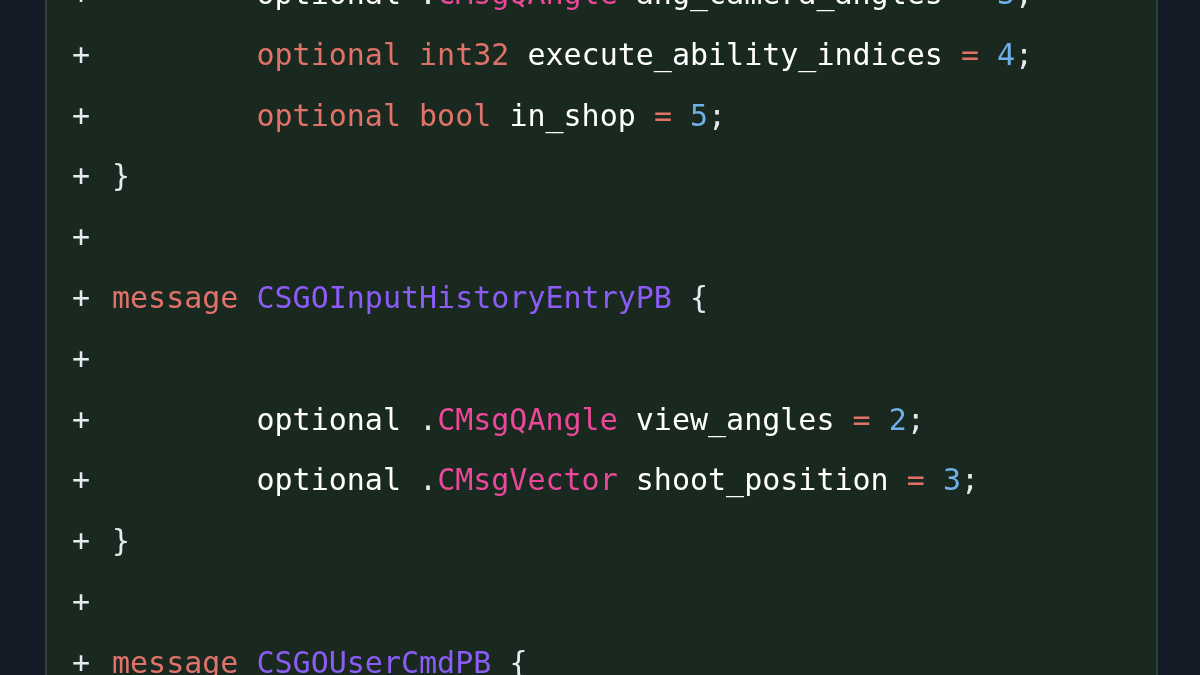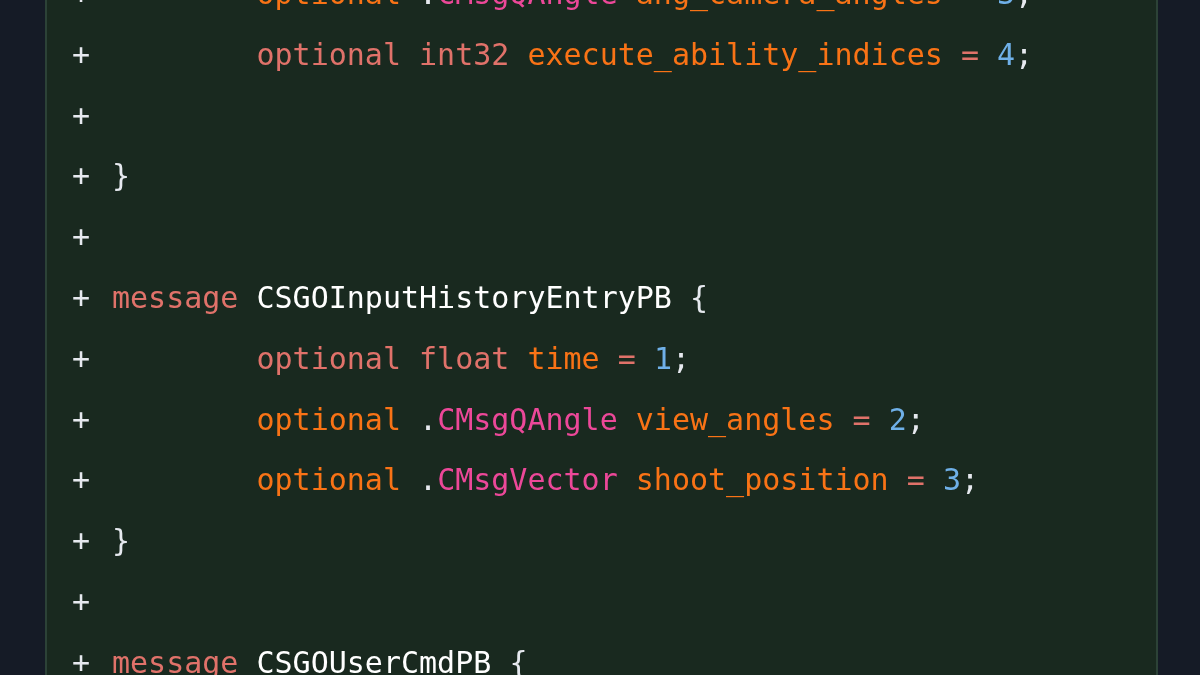--- a/index.html
+++ b/index.html
@@ -95,44 +95,44 @@
 
   .content {
     position: absolute;
     left: 67px;
     top: 0;
     white-space: pre;
   }
 
   
   .kw   { color: #e0726a; }   
-  .typ  { color: #ffffff; }   
+  .typ  { color: #8b5cf6; }   
   .ref  { color: #ec4899; }   
-  .id   { color: #f97316; }   
+  .id   { color: #ffffff; }   
   .op   { color: #e0726a; }   
   .num  { color: #6fb0e8; }   
   .pun  { color: #e6e9ef; }
 
   
   .line.clipped .content, .line.clipped .marker { opacity: 1; }
 </style>
 </head>
 <body>
 
 <div id="screen">
 
   <div class="code-pane">
     <div class="code-scroll" id="code-scroll">
         <div class="line clipped"><span class="marker">+</span><span class="content"><span class="pun">        </span><span class="id">optional</span><span class="pun"> </span><span class="pun">.</span><span class="ref">CMsgQAngle</span><span class="pun"> </span><span class="id">ang_camera_angles</span><span class="pun"> </span><span class="op">=</span><span class="pun"> </span><span class="num">3</span><span class="pun">;</span></span></div>
         <div class="line"><span class="marker">+</span><span class="content"><span class="pun">        </span><span class="kw">optional</span><span class="pun"> </span><span class="kw">int32</span><span class="pun"> </span><span class="id">execute_ability_indices</span><span class="pun"> </span><span class="op">=</span><span class="pun"> </span><span class="num">4</span><span class="pun">;</span></span></div>
-        <div class="line"><span class="marker">+</span></div>
+        <div class="line"><span class="marker">+</span><span class="content"><span class="pun">        </span><span class="kw">optional</span><span class="pun"> </span><span class="kw">bool</span><span class="pun"> </span><span class="id">in_shop</span><span class="pun"> </span><span class="op">=</span><span class="pun"> </span><span class="num">5</span><span class="pun">;</span></span></div>
         <div class="line"><span class="marker">+</span><span class="content"><span class="pun">}</span></span></div>
         <div class="line"><span class="marker">+</span><span class="content"></span></div>
         <div class="line"><span class="marker">+</span><span class="content"><span class="kw">message</span><span class="pun"> </span><span class="typ">CSGOInputHistoryEntryPB</span><span class="pun"> </span><span class="pun">{</span></span></div>
-        <div class="line"><span class="marker">+</span><span class="content"><span class="pun">        </span><span class="kw">optional</span><span class="pun"> </span><span class="kw">float</span><span class="pun"> </span><span class="id">time</span><span class="pun"> </span><span class="op">=</span><span class="pun"> </span><span class="num">1</span><span class="pun">;</span></span></div>
+        <div class="line"><span class="marker">+</span></div>
         <div class="line"><span class="marker">+</span><span class="content"><span class="pun">        </span><span class="id">optional</span><span class="pun"> </span><span class="pun">.</span><span class="ref">CMsgQAngle</span><span class="pun"> </span><span class="id">view_angles</span><span class="pun"> </span><span class="op">=</span><span class="pun"> </span><span class="num">2</span><span class="pun">;</span></span></div>
         <div class="line"><span class="marker">+</span><span class="content"><span class="pun">        </span><span class="id">optional</span><span class="pun"> </span><span class="pun">.</span><span class="ref">CMsgVector</span><span class="pun"> </span><span class="id">shoot_position</span><span class="pun"> </span><span class="op">=</span><span class="pun"> </span><span class="num">3</span><span class="pun">;</span></span></div>
         <div class="line"><span class="marker">+</span><span class="content"><span class="pun">}</span></span></div>
         <div class="line"><span class="marker">+</span><span class="content"></span></div>
         <div class="line"><span class="marker">+</span><span class="content"><span class="kw">message</span><span class="pun"> </span><span class="typ">CSGOUserCmdPB</span><span class="pun"> </span><span class="pun">{</span></span></div>
       </div>
   </div>
 
   <div class="gutter-left"></div>
   <div class="sep-left"></div>

